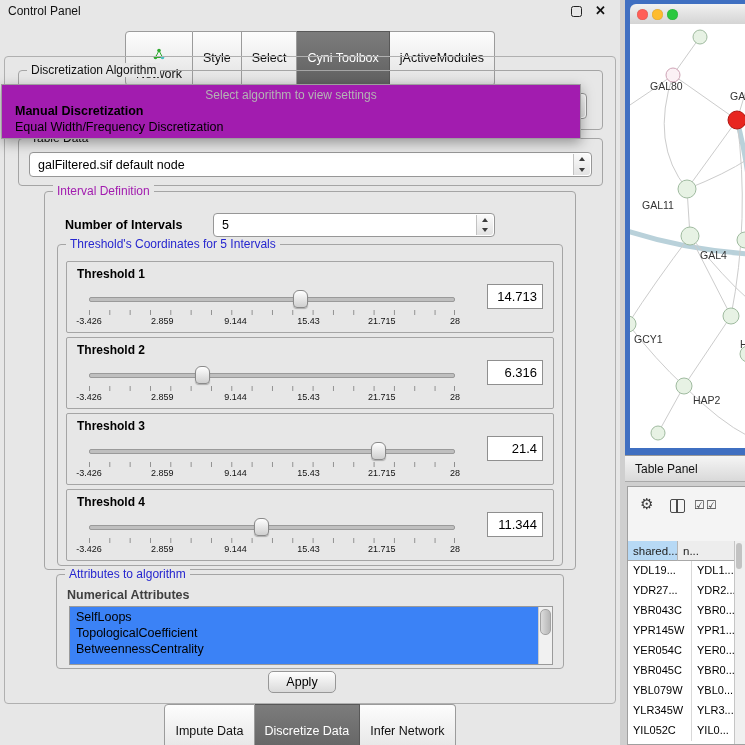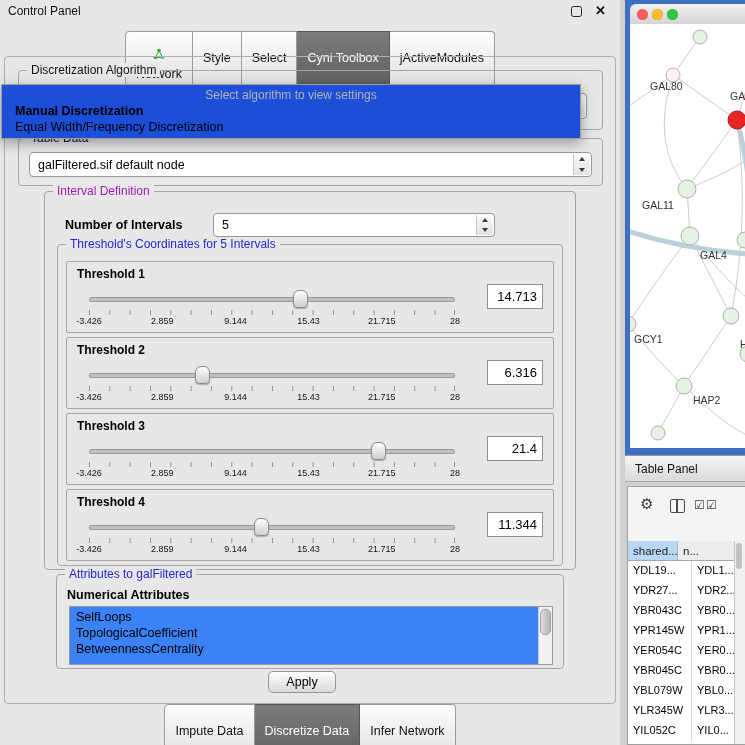--- a/index.html
+++ b/index.html
@@ -42,21 +42,21 @@
                     border-left:1px solid #c2c2c2; background:linear-gradient(#fbfbfb,#e2e2e2);
                     border-radius:0 3px 3px 0; }
   .stepper .up, .stepper .down { position:absolute; left:50%; transform:translateX(-50%);
                     width:0; height:0; border-left:3.5px solid transparent; border-right:3.5px solid transparent; }
   .stepper .up   { top:3px;    border-bottom:4px solid #3c3c3c; }
   .stepper .down { bottom:3px; border-top:4px solid #3c3c3c; }
 
   .disc-group { left:18px; top:70px; width:583px; height:58px; }
   .disc-combo { left:10px; top:22px; width:556px; height:24px; }
 
-  .popup { position:absolute; left:1px; top:84px; width:578px; height:53px; background:#1d4ed8;
+  .popup { position:absolute; left:1px; top:84px; width:578px; height:53px; background:#a21caf;
            border:1px solid #9e9e9e; box-shadow:0 4px 12px rgba(0,0,0,0.35); z-index:20; }
   .popup .ph { text-align:center; color:#b4b4b4; font-size:12px; padding-top:3px; height:15px; }
   .popup .opt { font-size:12.5px; padding:1px 0 1px 13px; color:#000; white-space:nowrap; }
   .popup .opt.bold { font-weight:bold; }
 
   .tabledata-group { left:18px; top:138px; width:583px; height:46px; }
   .tabledata-combo { left:10px; top:13px; width:561px; height:23px; }
 
   .interval-group { left:44px; top:191px; width:530px; height:377px; }
   .numint-label { position:absolute; left:20px; top:26px; font-size:12.5px; font-weight:bold; color:#000; }
@@ -75,21 +75,21 @@
   .thr-ticks { position:absolute; left:0; right:0; top:22px; height:5px;
                background-image:linear-gradient(90deg,#8f8f8f 1px,transparent 1px);
                background-size:20.33px 5px; border-right:1px solid #8f8f8f; }
   .thr-scale { position:absolute; left:0; right:0; top:28px; height:10px; }
   .thr-scale span { position:absolute; transform:translateX(-50%); font-size:9px; color:#111; white-space:nowrap; }
   .thr-value { position:absolute; right:10px; top:22px; width:56px; height:25px; background:#fff;
                border:1px solid #8f8f8f; font-size:13px; text-align:right; line-height:24px;
                padding-right:5px; box-sizing:border-box; color:#000; }
 
   .attr-group { left:56px; top:574px; width:506px; height:93px; }
-  .attr-sub { position:absolute; left:10px; top:13px; font-weight:bold; font-size:12.5px; color:#000000; }
+  .attr-sub { position:absolute; left:10px; top:13px; font-weight:bold; font-size:12.5px; color:#404040; }
   .listbox { position:absolute; left:12px; top:31px; width:482px; height:57px; background:#3b82f6;
              border:1px solid #9a9a9a; overflow:hidden; }
   .listbox ul { margin:0; padding:2px 0 0 6px; list-style:none; font-size:12.5px; line-height:16px; color:#000; }
   .list-scroll { position:absolute; right:0; top:0; bottom:0; width:13px; background:#f1f1f1; border-left:1px solid #ccc; }
   .list-thumb { position:absolute; left:1px; top:2px; width:9px; height:24px;
                 background:linear-gradient(90deg,#dcdcdc,#b6b6b6); border:1px solid #a2a2a2; border-radius:5px; }
 
   .apply-btn { position:absolute; left:268px; top:671px; width:68px; height:22px;
                background:linear-gradient(#fefefe,#dadada); border:1px solid #979797; border-radius:5px;
                font-size:12.5px; text-align:center; line-height:20px; color:#000; box-sizing:border-box; }
@@ -276,21 +276,21 @@
                 <span style="left: 100%;">28</span>
               </div>
             </div>
             <div class="thr-value">11.344</div>
           </div>
         </div>
     </div>
   </div>
 
   <div class="group attr-group">
-    <span class="legend blue">Attributes to galFiltered</span>
+    <span class="legend blue">Attributes to algorithm</span>
     <span class="attr-sub">Numerical Attributes</span>
     <div class="listbox">
       <ul id="attr-list">
           <li>SelfLoops</li>
           <li>TopologicalCoefficient</li>
           <li>BetweennessCentrality</li>
         </ul>
       <div class="list-scroll">
         <div class="list-thumb"></div>
       </div>

